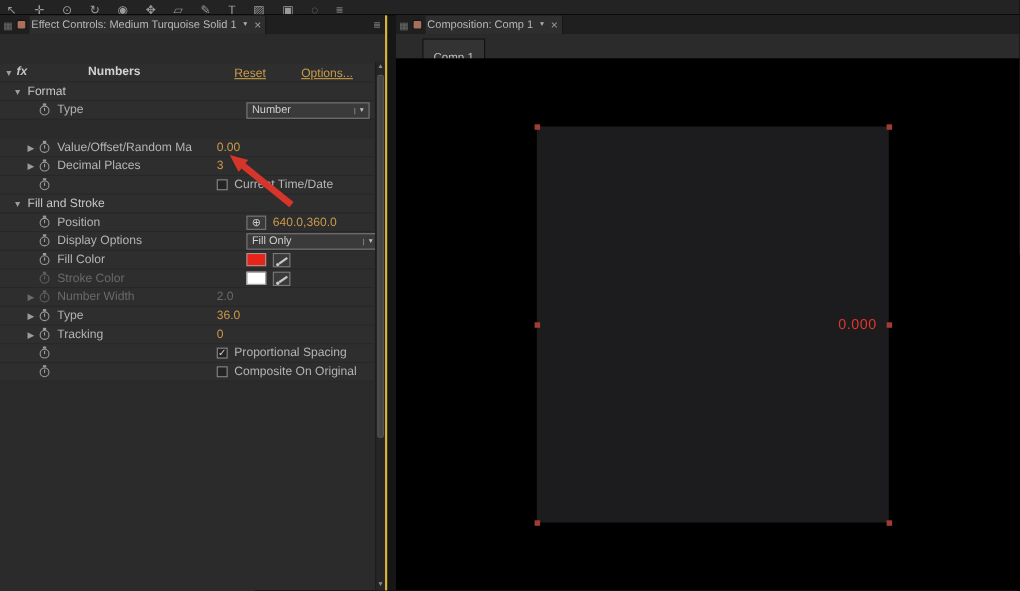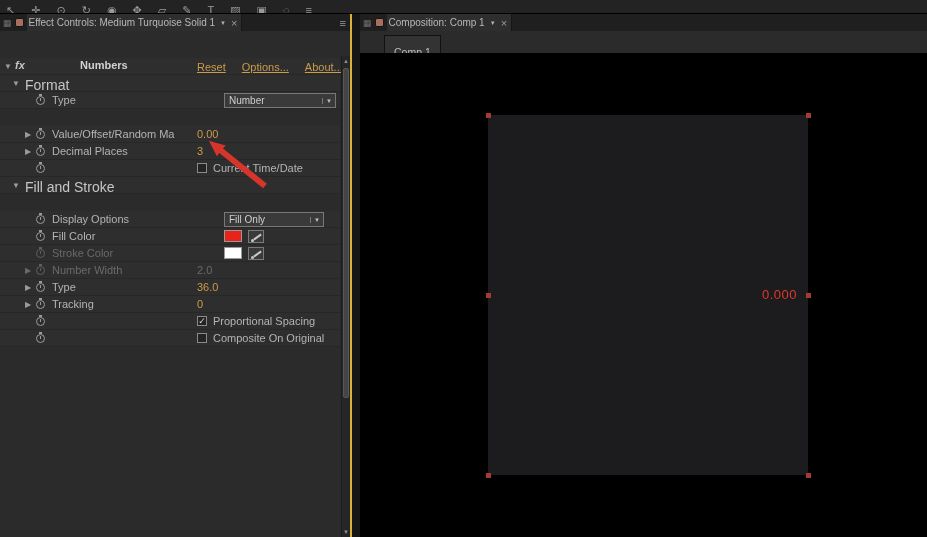--- a/index.html
+++ b/index.html
@@ -23,26 +23,26 @@
   .menuicon { margin-left:auto; color:#9a9a9a; font-size:11px; padding:0 6px; }
 
   .lp-sub { position:absolute; left:0; top:17px; right:0; height:25px; background:#2a2a2a;
             border-bottom:1px solid #1c1c1c; font-size:11px; color:#a6a6a6;
             display:flex; align-items:flex-end; padding:0 0 4px 6px; }
 
   .rows { position:absolute; left:0; top:0; width:340px; height:523px; }
   .r { position:absolute; left:0; width:340px; height:17px; background:#2e2e2e; border-bottom:1px solid #272727; }
   .tw { position:absolute; top:4px; font-size:8px; color:#9c9c9c; width:10px; text-align:center; }
   .tw.g { left:11px; } .tw.p { left:23px; } .tw.h { left:3px; }
-  .glabel { position:absolute; left:25px; top:2px; font-size:14px; color:#c6c6c6; white-space:nowrap; }
+  .glabel { position:absolute; left:25px; top:2px; font-size:11px; color:#c6c6c6; white-space:nowrap; }
   .plabel { position:absolute; left:52px; top:2px; font-size:11px; color:#b4b4b4; white-space:nowrap; }
   .fxbadge { position:absolute; left:15px; top:1px; font-size:11px; font-style:italic; font-weight:bold; color:#c4c4c4; }
   .ename { position:absolute; left:33px; top:1px; font-size:11px; font-weight:bold; color:#d2d2d2;margin-left:47px; }
   .links { position:absolute; left:197px; top:0; height:17px; display:flex; gap:16px; align-items:center; }
-  .link { font-size:11px; color:var(--accent-value); text-decoration:underline; white-space:nowrap; }
+  .link { font-size:11px; color:var(--accent-value); text-decoration:underline; white-space:nowrap;margin-left:16px; }
 
   .sw { position:absolute; left:36px; top:4px; width:9px; height:9px; border:1px solid #9a9a9a; border-radius:50%; }
   .sw::before { content:""; position:absolute; left:2px; top:-3px; width:3px; height:2px; background:#9a9a9a; }
   .sw::after  { content:""; position:absolute; left:3px; top:1px; width:1px; height:3px; background:#9a9a9a; }
 
   .val { position:absolute; left:197px; top:2px; font-size:11px; color:var(--accent-value); white-space:nowrap; }
   .val.pos { left:248px; }
 
   .cb { position:absolute; left:197px; top:3px; width:10px; height:10px; background:#242424;
         border:1px solid #8a8a8a; font-size:9px; line-height:9px; color:#d6d6d6; text-align:center; }
@@ -168,25 +168,31 @@
         <span class="sw"></span>
         <span class="cb"></span>
         <span class="cblabel">Current Time/Date</span>
       </div>
 
       <div class="r" style="top:163px">
         <span class="tw g">▼</span>
         <span class="glabel">Fill and Stroke</span>
       </div>
 
+      <div class="r" style="top:180px">
+        <span class="sw"></span>
+        <span class="plabel">Position</span>
+        <span class="xh">⊕</span>
+        <span class="val pos">640.0,360.0</span>
+      </div>
 
       <div class="r" style="top:197px">
         <span class="sw"></span>
         <span class="plabel">Display Options</span>
-        <div class="dd" style="width:100px">
+        <div class="dd" style="width:120px">
           <span class="ddtext">Fill Only</span>
           <span class="ddarrow">▼</span>
         </div>
       </div>
 
       <div class="r" style="top:214px">
         <span class="sw"></span>
         <span class="plabel">Fill Color</span>
         <span class="swatch" style="background: rgb(232, 35, 26);"></span>
         <span class="dropper">

